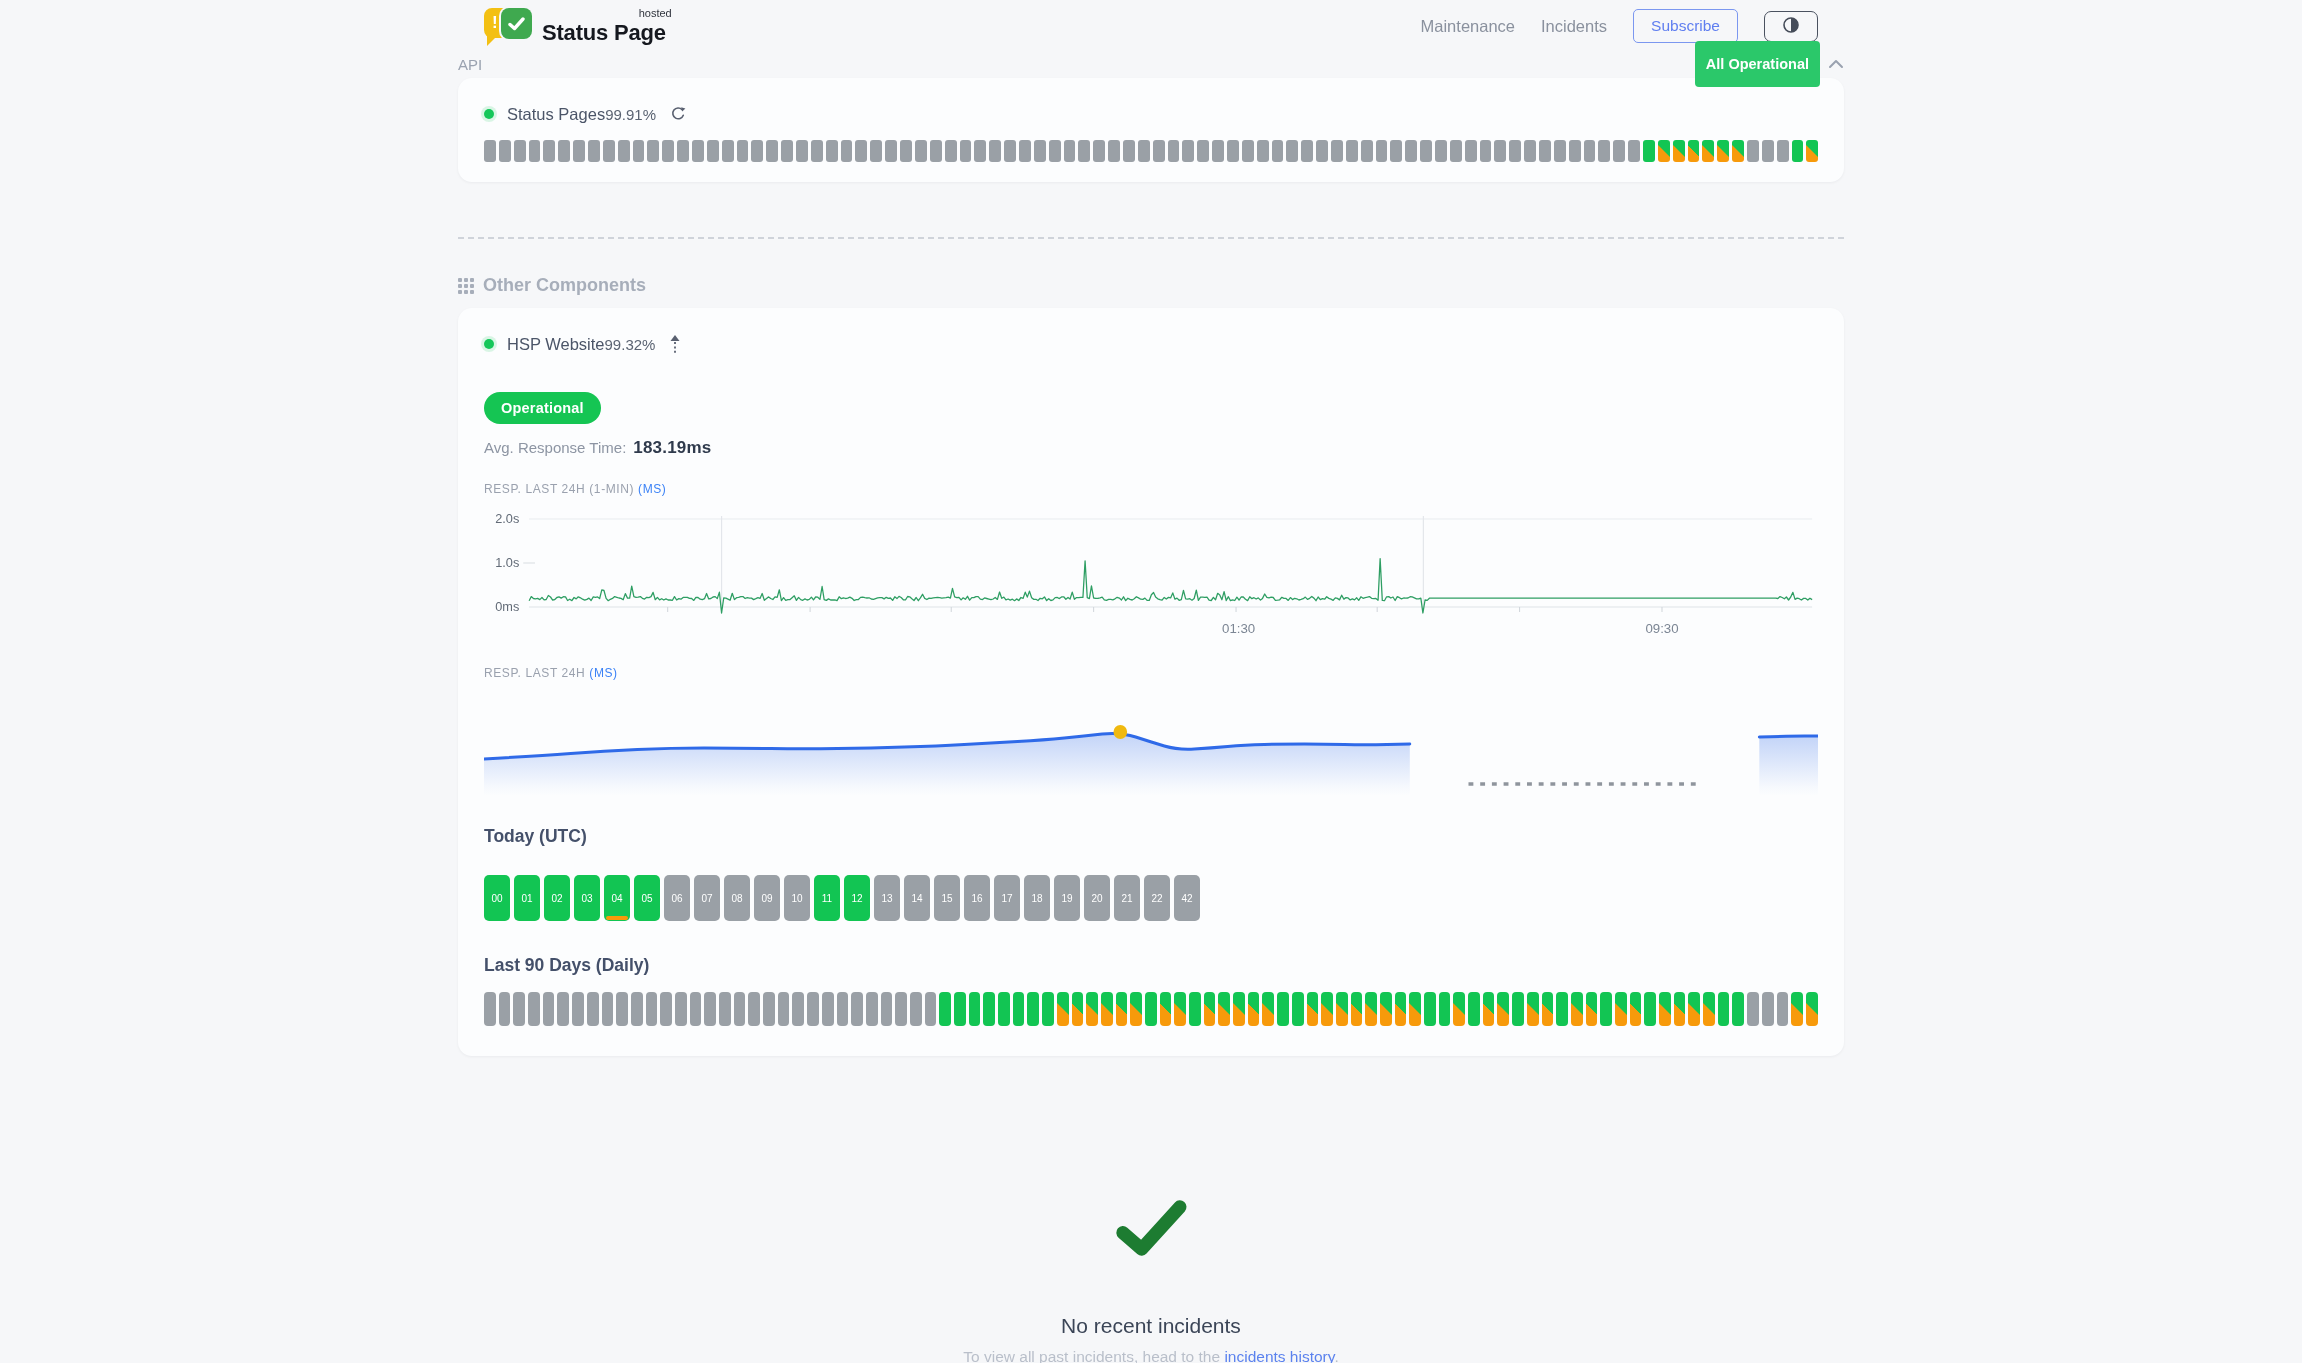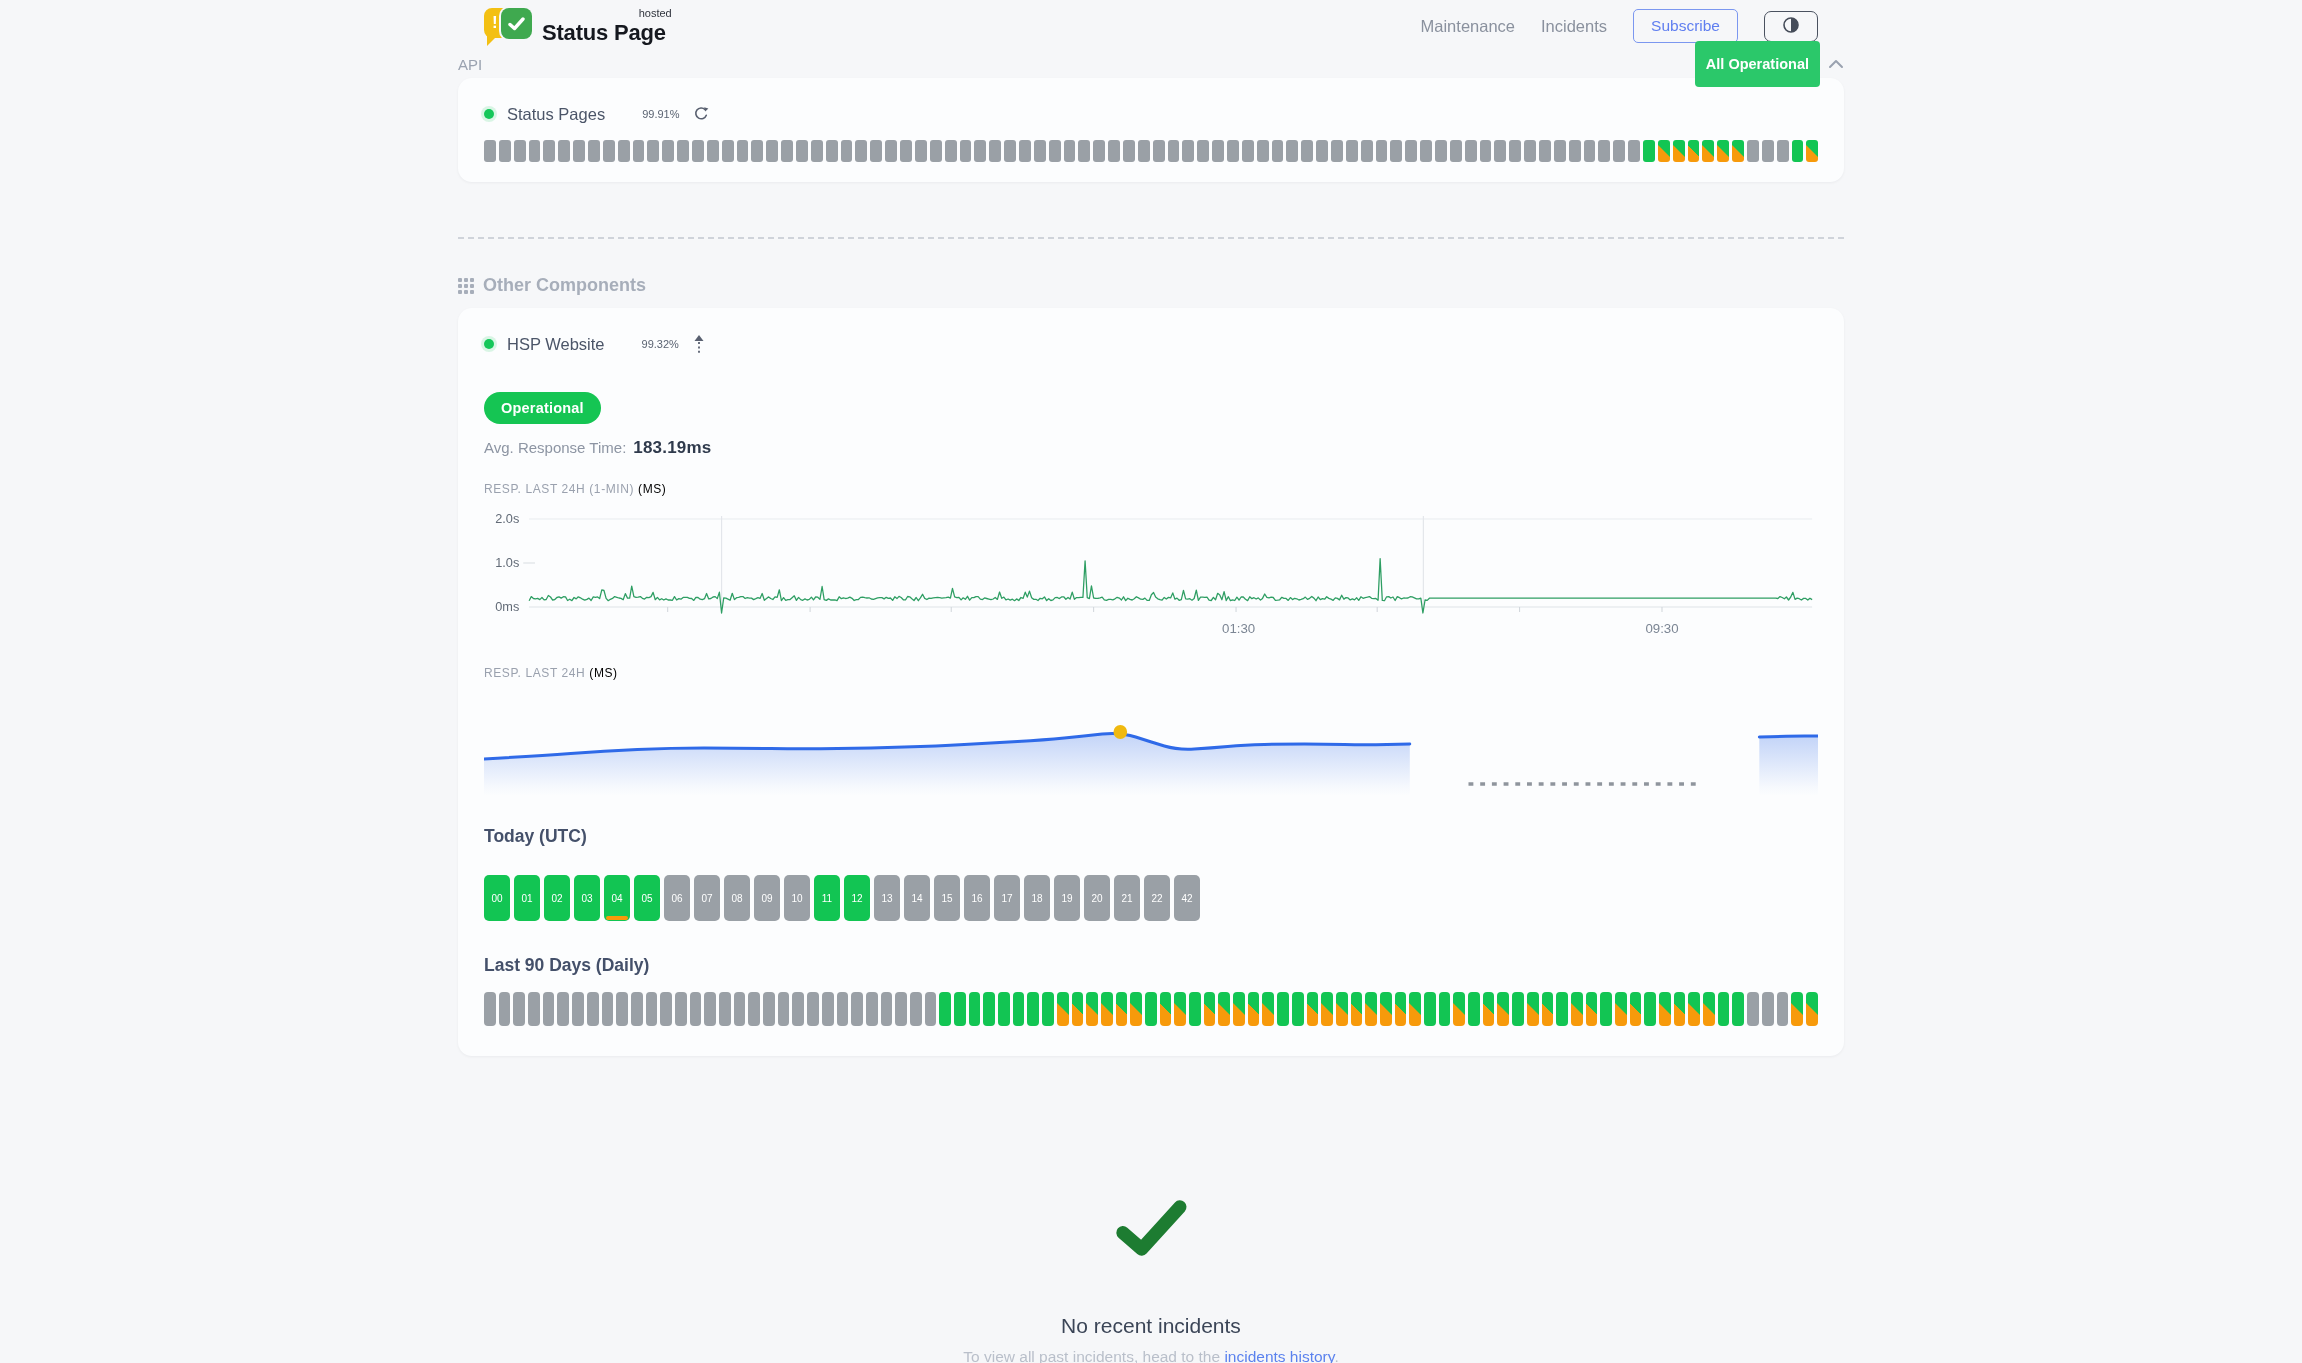--- a/index.html
+++ b/index.html
@@ -32,42 +32,42 @@
   .overall { display:flex; align-items:center; gap:8px; cursor:pointer; }
   .badge-all { background:#2bc86a; color:#fff; font-size:14.5px; font-weight:600; padding:15px 11px; border-radius:4px; }
 
   
   .card { background:#fcfdfe; border-radius:14px; box-shadow:0 1px 3px rgba(20,25,40,.05); padding:24px 26px 20px 26px; margin-top:2px; }
   .comp-row { display:flex; align-items:center; justify-content:flex-start; height:24px; }
   .comp-left { display:flex; align-items:center; gap:13px; }
   .dot { width:10px; height:10px; border-radius:50%; background:#15c75a; box-shadow:0 0 0 3px rgba(21,199,90,.15); }
   .comp-name { font-size:16.5px; color:#4b5568; font-weight:500; }
   .comp-right { display:flex; align-items:center; gap:14px; }
-  .pct { font-size:11px; color:#5a6372;margin-left:37px; }
+  .pct { font-size:15px; color:#5a6372; }
   .icon-btn { background:none; border:none; cursor:pointer; display:flex; align-items:center; padding:0; }
 
   .bars { display:flex; gap:3px; margin-top:14px; }
   .bars .b { flex:1; height:22px; border-radius:3px; background:#9aa0a6; }
   .bars .b.o { background:#12c553; }
   .bars .b.p { background:linear-gradient(45deg,#f79a0b 49%,#12c553 51%); }
   .bars90 { gap:3px; margin-top:16px; }
   .bars90 .b { height:34px; border-radius:4px; }
 
   .dashed-divider { border-top:2px dashed #cfd3da; margin-top:55px; }
 
   .section-head { display:flex; align-items:center; gap:9px; margin-top:36px; color:#a7aeba; font-size:18px; font-weight:600; }
   .grid-icon { display:grid; grid-template-columns:repeat(3,4px); grid-template-rows:repeat(3,4px); gap:2px; }
   .grid-icon i { background:#a7aeba; border-radius:1px; }
 
   .hsp { margin-top:12px; padding-bottom:30px; }
   .pill { display:inline-block; margin-top:36px; background:#15c553; color:#fff; font-size:14.5px; font-weight:700; padding:8px 17px; border-radius:999px; letter-spacing:.2px; }
   .avg { margin-top:14px; font-size:15px; color:#8d95a3; }
   .avg b { color:#2f3a4c; font-size:17px; margin-left:7px; letter-spacing:.2px; }
   .chart-label { margin-top:24px; font-size:12px; letter-spacing:.6px; color:#9aa1ae; }
-  .chart-label .unit { color:#000000; }
+  .chart-label .unit { color:#3b82f6; }
   .chart1 { margin-top:8px; }
   .chart1 svg { width:100%; height:150px; display:block; }
   .chart-label2 { margin-top:12px; }
   .chart2 { margin-top:16px; }
   .chart2 svg { width:100%; height:100px; display:block; }
 
   .block-title { margin-top:30px; font-size:17.5px; color:#44506a; font-weight:600; }
   .hours { display:flex; gap:4px; margin-top:28px; }
   .hour { width:26px; height:46px; border-radius:5px; display:flex; align-items:center; justify-content:center; color:#fff; font-size:10px; position:relative; background:#9aa0a6; }
   .hour.up { background:#12c553; }

